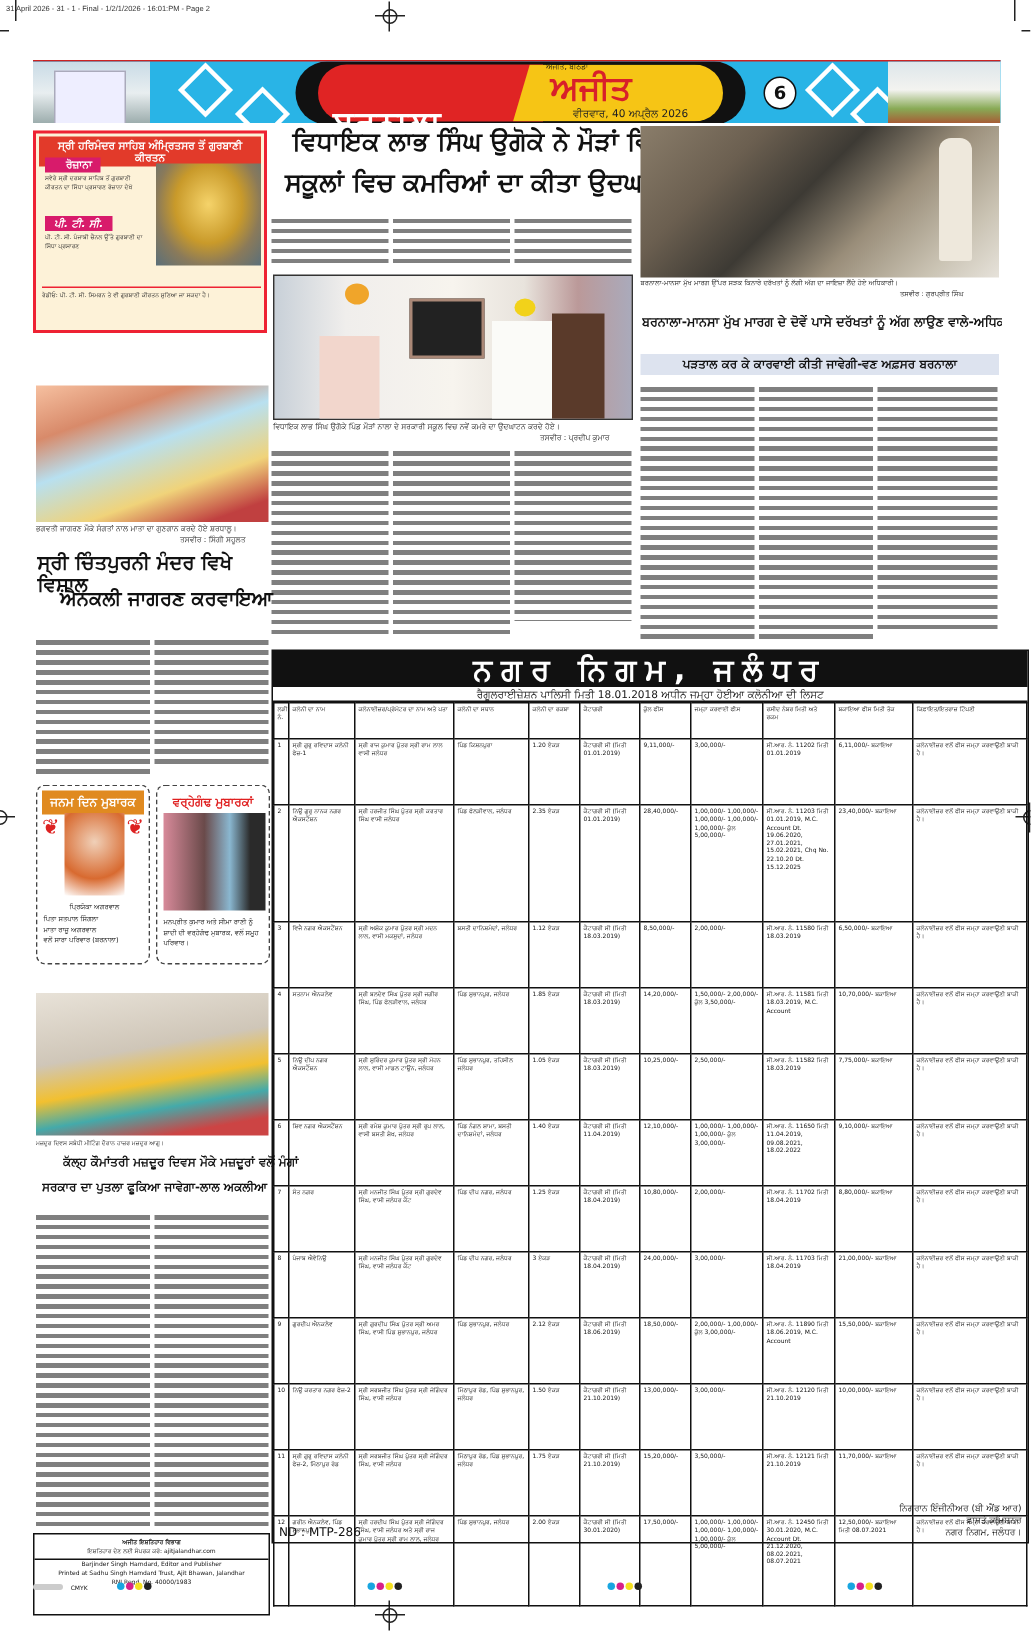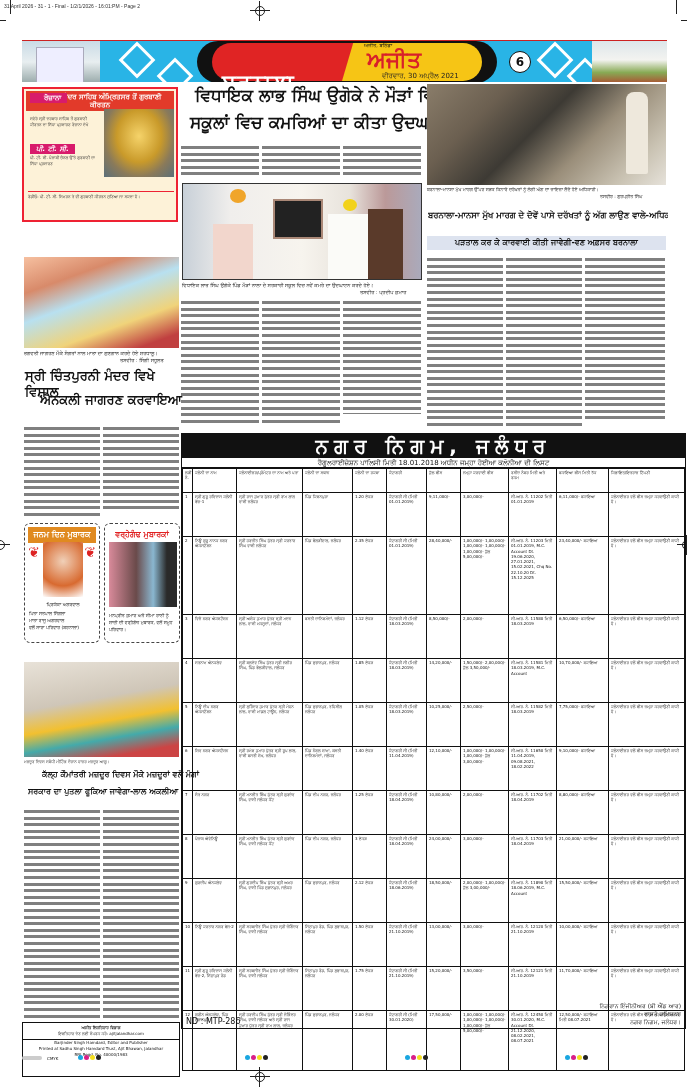--- a/index.html
+++ b/index.html
@@ -86,28 +86,28 @@
   <div class="diamond" style="left:102px;"></div>
   <div class="diamond" style="left:140px;top:22px;"></div>
   <div class="diamond" style="left:520px;"></div>
   <div class="diamond" style="left:550px;top:22px;"></div>
   <div class="oval"></div>
   <div class="red"></div>
   <div class="yellow"></div>
   <div class="name">ਬਰਨਾਲਾ</div>
   <div class="edition">ਅਜੀਤ, ਬਠਿੰਡਾ</div>
   <div class="brand">ਅਜੀਤ</div>
-  <div class="date">ਵੀਰਵਾਰ, 30 ਅਪ੍ਰੈਲ 2021</div>
+  <div class="date">ਵੀਰਵਾਰ, 40 ਅਪ੍ਰੈਲ 2026</div>
   <div class="page-no">6</div>
   <div class="photo-r"></div>
 </div>
 
 <div class="gurbani">
   <div class="gtitle">ਸ੍ਰੀ ਹਰਿਮੰਦਰ ਸਾਹਿਬ ਅੰਮ੍ਰਿਤਸਰ ਤੋਂ ਗੁਰਬਾਣੀ ਕੀਰਤਨ</div>
-  <div class="tag" style="top:4px;padding-left:14px;">ਰੋਜ਼ਾਨਾ</div>
+  <div class="tag" style="top:16px;padding-left:14px;">ਰੋਜ਼ਾਨਾ</div>
   <div class="gtext" style="top:27px;">ਸਵੇਰੇ ਸ੍ਰੀ ਦਰਬਾਰ ਸਾਹਿਬ ਤੋਂ ਗੁਰਬਾਣੀ ਕੀਰਤਨ ਦਾ ਸਿੱਧਾ ਪ੍ਰਸਾਰਣ ਰੋਜ਼ਾਨਾ ਦੇਖੋ</div>
   <div class="tag" style="top:55px;font-style:italic;">ਪੀ. ਟੀ. ਸੀ.</div>
   <div class="gtext" style="top:66px;">ਪੀ. ਟੀ. ਸੀ. ਪੰਜਾਬੀ ਚੈਨਲ ਉੱਤੇ ਗੁਰਬਾਣੀ ਦਾ ਸਿੱਧਾ ਪ੍ਰਸਾਰਣ</div>
   <div class="gphoto"></div>
   <div class="gnote">ਰੇਡੀਓ: ਪੀ. ਟੀ. ਸੀ. ਸਿਮਰਨ ਤੇ ਵੀ ਗੁਰਬਾਣੀ ਕੀਰਤਨ ਸੁਣਿਆ ਜਾ ਸਕਦਾ ਹੈ।</div>
 </div>
 
 <div class="headline" style="left:195px;top:85px;font-size:17px;">ਵਿਧਾਇਕ ਲਾਭ ਸਿੰਘ ਉਗੋਕੇ ਨੇ ਮੌੜਾਂ ਵਿਖੇ</div>
 <div class="headline" style="left:190px;top:112px;font-size:17px;">ਸਕੂਲਾਂ ਵਿਚ ਕਮਰਿਆਂ ਦਾ ਕੀਤਾ ਉਦਘਾਟਨ</div>
 <div class="text-block col-text" style="left:181px;top:144px;width:78px;height:34px;"></div>

